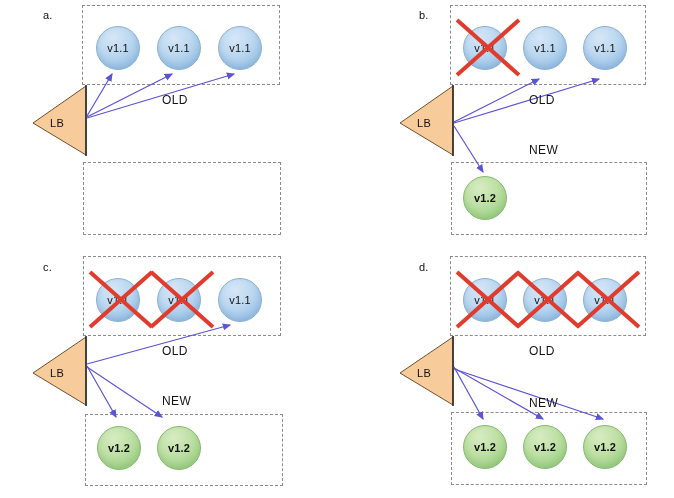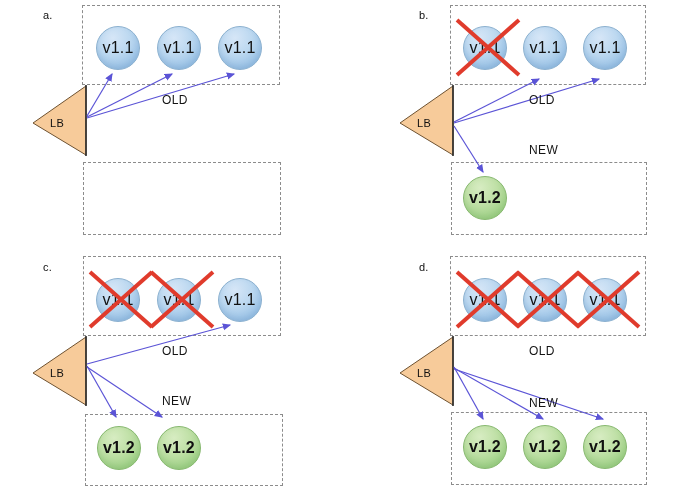--- a/index.html
+++ b/index.html
@@ -49,21 +49,21 @@
 
   .node {
     position: absolute;
     width: 44px;
     height: 44px;
     border-radius: 50%;
     box-sizing: border-box;
     display: flex;
     align-items: center;
     justify-content: center;
-    font-size: 16px;
+    font-size: 11px;
     font-family: "Liberation Sans", sans-serif;
     color: #111111;
     letter-spacing: 0.2px;
   }
   .node-old {
     background: radial-gradient(circle at 38% 26%, #d6e6f7 0%, #bcd8f0 42%, #8fbbe3 88%, #82b0dc 100%);
     border: 1px solid #8ab0cf;
     box-shadow: inset 0 -3px 5px rgba(120,160,200,0.35);
   }
   .node-new {

